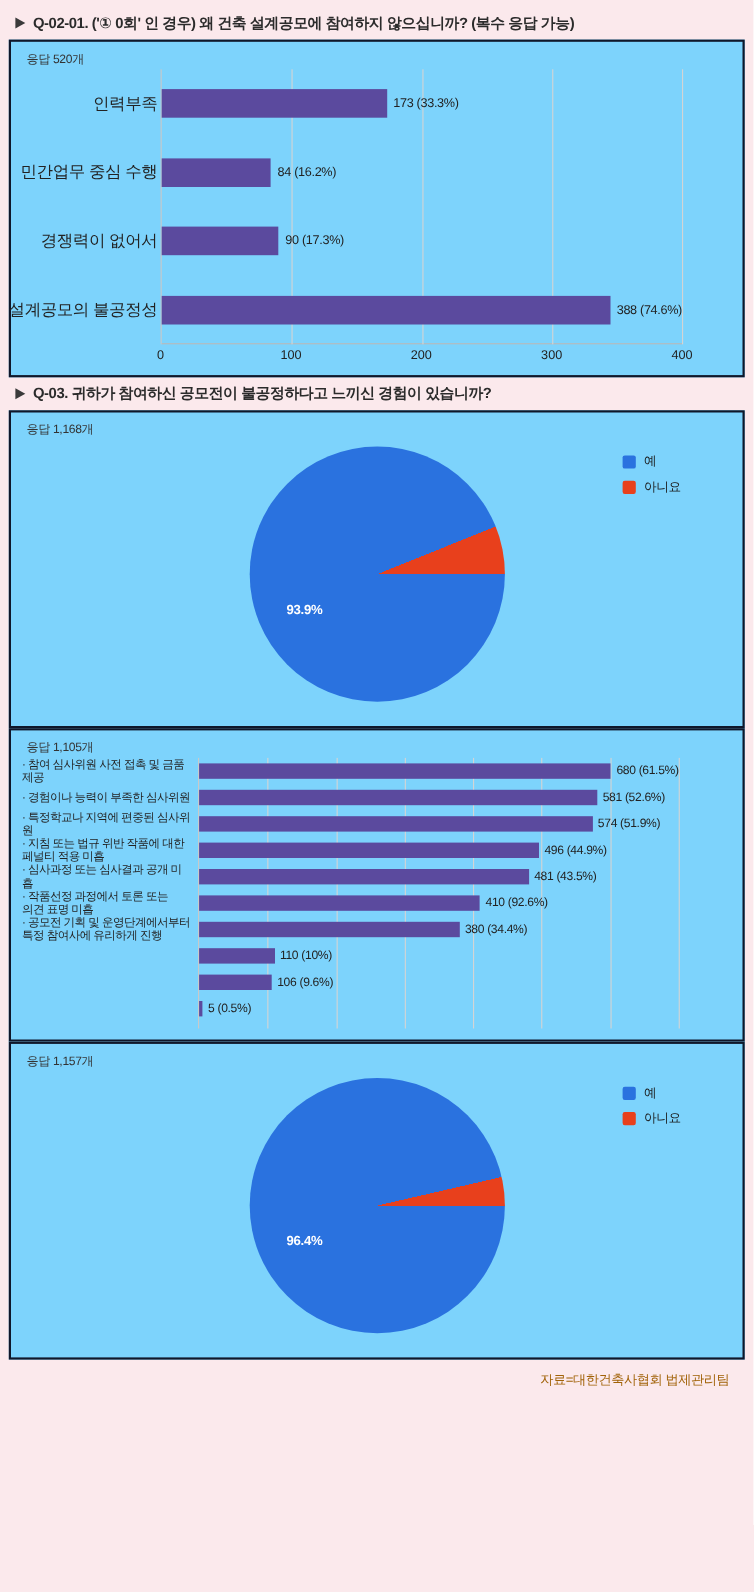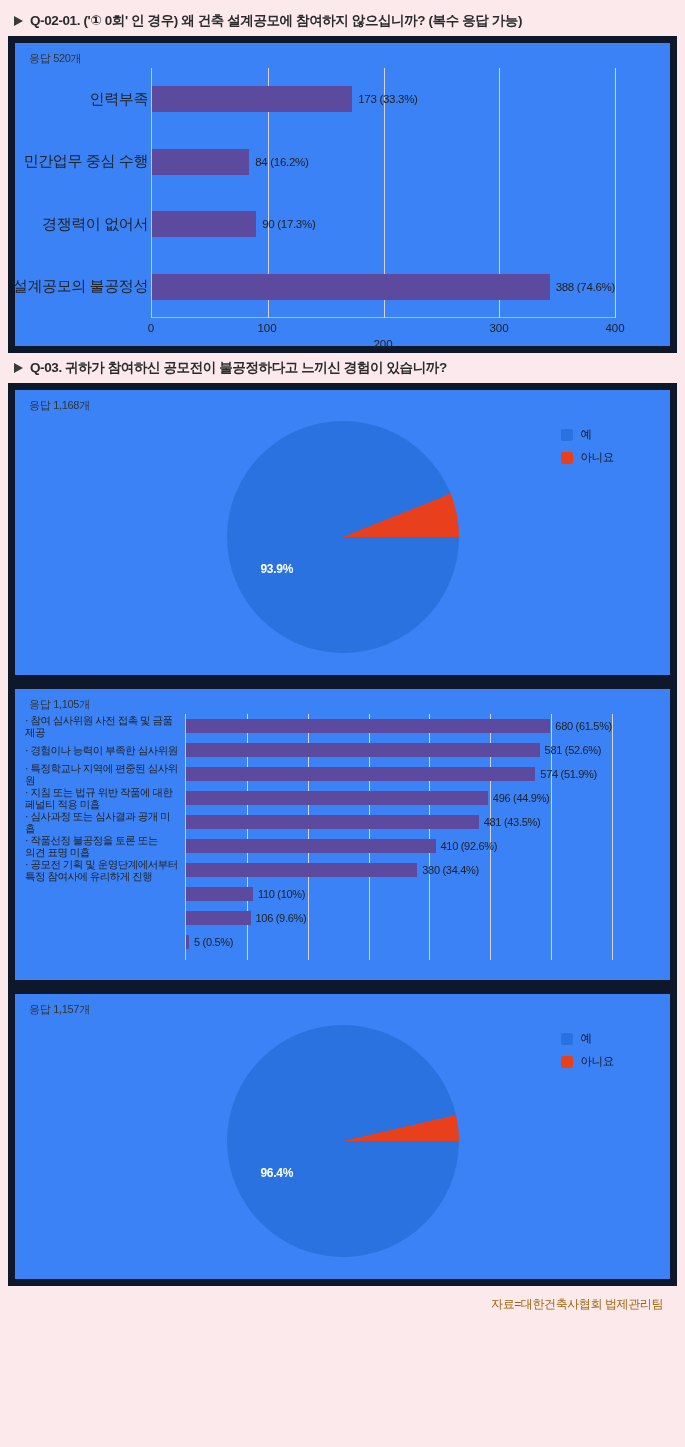--- a/index.html
+++ b/index.html
@@ -33,22 +33,22 @@
   }
   .tri {
     width: 0;
     height: 0;
     border-left: 9px solid #3a3a3a;
     border-top: 5.5px solid transparent;
     border-bottom: 5.5px solid transparent;
     flex: 0 0 auto;
   }
   .panel {
-    background: #3b82f6;
-    border: 7px solid #0f172a;
+    background: #7dd3fc;
+    border: 2px solid #0f172a;
     box-sizing: border-box;
     position: relative;
   }
   .resp {
     font-size: 11px;
     color: #333;
     padding: 8px 0 0 14px;
     letter-spacing: -0.3px;
   }
 
@@ -161,21 +161,21 @@
   .swatch {
     width: 12px;
     height: 12px;
     border-radius: 2px;
     flex: 0 0 auto;
   }
 
   
   .mb-wrap {
     position: relative;
-    padding: 2px 10px 20px 10px;
+    padding: 2px 10px 10px 10px;
   }
   .mb-plot {
     position: relative;
     margin-left: 160px;
     margin-right: 48px;
     border-left: 1px solid #c9c9c9;
   }
   .mb-row {
     position: relative;
     height: 24px;
@@ -250,21 +250,21 @@
           </div>
           <div class="hbar-row" style="top: 205.75px; width: 100%;">
             <div class="hbar-label">설계공모의 불공정성</div>
             <div class="hbar-fill" style="width: 97%; background: rgb(91, 74, 158);"></div>
             <div class="hbar-val">388 (74.6%)</div>
           </div>
         </div>
       <div class="xticks" id="hbar-xticks">
           <div class="xtick" style="left: 0%;">0</div>
           <div class="xtick" style="left: 25%;">100</div>
-          <div class="xtick" style="left: 50%; margin-top: 16px;">200</div>
+          <div class="xtick" style="left: 50%;">200</div>
           <div class="xtick" style="left: 75%;">300</div>
           <div class="xtick" style="left: 100%;">400</div>
         </div>
     </div>
   </div>
 
   <div class="qheader">
     <span class="tri"></span>
     <span>Q-03. 귀하가 참여하신 공모전이 불공정하다고 느끼신 경험이 있습니까?</span>
   </div>
@@ -320,21 +320,21 @@
   페널티 적용 미흡</div>
             <div class="mb-fill" style="width: 70.8571%; background: rgb(91, 74, 158);"></div>
             <div class="mb-val">496 (44.9%)</div>
           </div>
           <div class="mb-row">
             <div class="mb-label">· 심사과정 또는 심사결과 공개 미흡</div>
             <div class="mb-fill" style="width: 68.7143%; background: rgb(91, 74, 158);"></div>
             <div class="mb-val">481 (43.5%)</div>
           </div>
           <div class="mb-row">
-            <div class="mb-label">· 작품선정 불공정을 토론 또는
+            <div class="mb-label">· 작품선정 과정에서 토론 또는
   의견 표명 미흡</div>
             <div class="mb-fill" style="width: 58.5714%; background: rgb(91, 74, 158);"></div>
             <div class="mb-val">410 (92.6%)</div>
           </div>
           <div class="mb-row">
             <div class="mb-label">· 공모전 기획 및 운영단계에서부터
   특정 참여사에 유리하게 진행</div>
             <div class="mb-fill" style="width: 54.2857%; background: rgb(91, 74, 158);"></div>
             <div class="mb-val">380 (34.4%)</div>
           </div>

